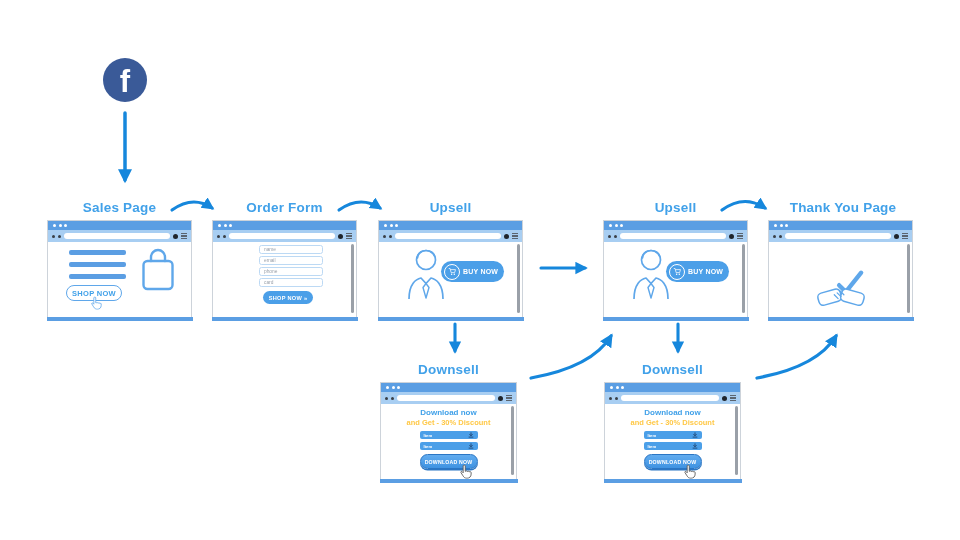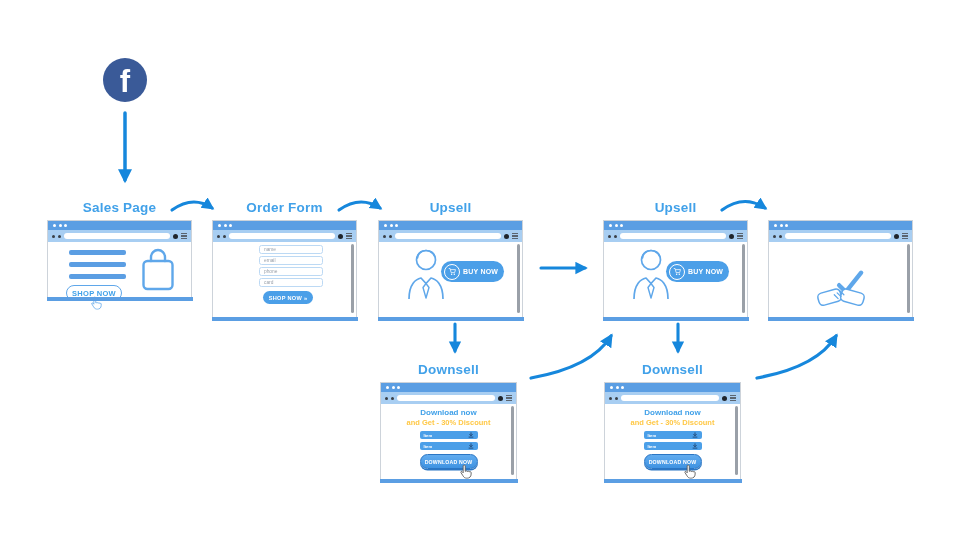--- a/index.html
+++ b/index.html
@@ -105,24 +105,25 @@
       <path d="M678,324 V351" stroke-width="3.1" marker-end="url(#ah)"></path>
       <path d="M531,378 Q592,367 611,336" stroke-width="3.3" marker-end="url(#ah)"></path>
       <path d="M757,378 Q817,367 836,336" stroke-width="3.3" marker-end="url(#ah)"></path>
     </g>
   </svg>
 
   <div class="wlabel" style="left:47px;top:200px;width:145px;">Sales Page</div>
   <div class="wlabel" style="left:212px;top:200px;width:145px;">Order Form</div>
   <div class="wlabel" style="left:378px;top:200px;width:145px;">Upsell</div>
   <div class="wlabel" style="left:603px;top:200px;width:145px;">Upsell</div>
+  <div class="wlabel" style="left:768px;top:200px;width:150px;">Thank You Page</div>
   <div class="wlabel" style="left:380px;top:362px;width:137px;">Downsell</div>
   <div class="wlabel" style="left:604px;top:362px;width:137px;">Downsell</div>
 
-  <div class="win" style="left:47px;top:220px;width:145px;height:80px;">
+  <div class="win" style="left:47px;top:220px;width:145px;height:100px;">
     <div class="titlebar">
       <i class="tdot"></i>
         <i class="tdot"></i>
         <i class="tdot"></i>
     </div>
     <div class="addressbar">
       <i class="navdot"></i>
         <i class="navdot"></i>
       <div class="urlpill"></div>
       <i class="icocircle"></i>

